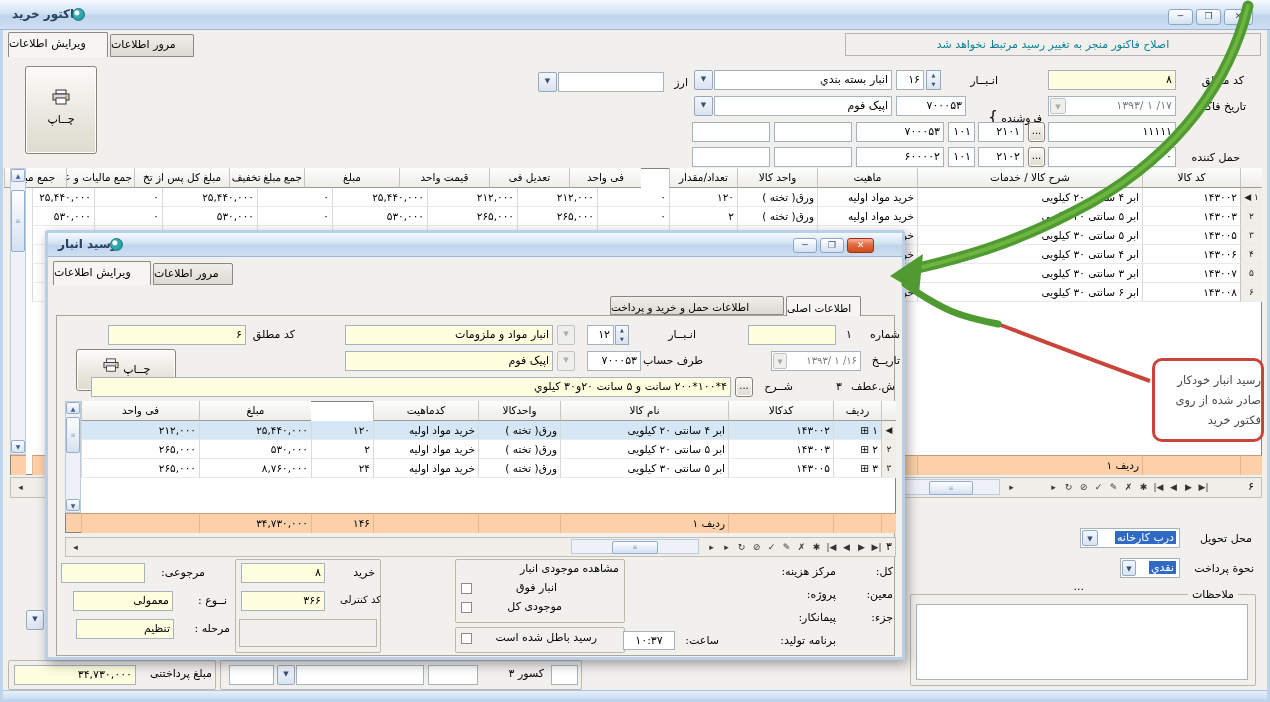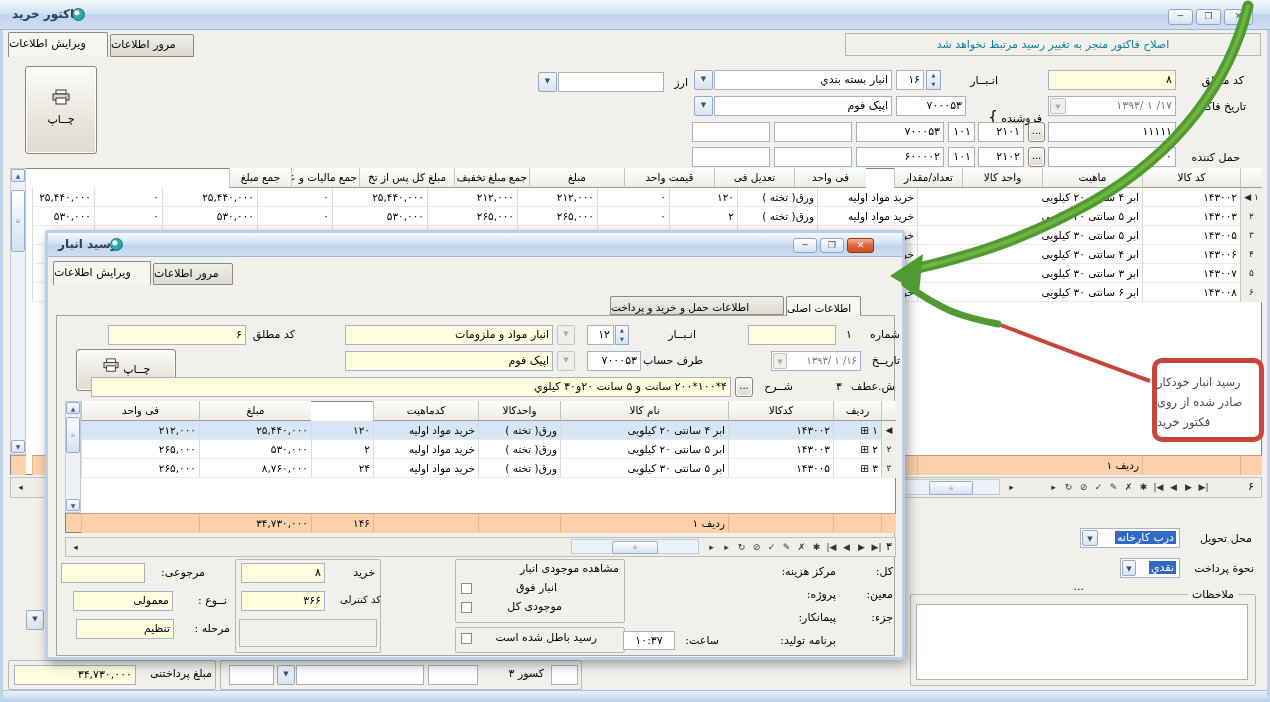--- a/index.html
+++ b/index.html
@@ -40,21 +40,21 @@
   .navbtn{display:inline-block;width:15px;text-align:center;font-size:9px;color:#333;line-height:18px;vertical-align:top}
   .navicons{white-space:nowrap;direction:ltr}
   .navcount{font-size:11px}
   .sbar{background:#eef2f8;border:1px solid #bccbde}
   .sthumb{background:linear-gradient(#fefefe,#d4e1f1);border:1px solid #92add0;border-radius:2px;font-size:6px;color:#7a98c0;text-align:center;line-height:10px}
   .sarr{background:linear-gradient(#fdfdfd,#d8e3f3);border:1px solid #92add0;border-radius:2px;font-size:6px;color:#41618e;text-align:center}
   .grpbox{border:1px solid #bcb9aa;border-radius:2px}
   .chkbox{width:11px;height:11px;background:#fff;border:1px solid #8a8a8a}
   .chklbl{font-size:11px;white-space:nowrap}
   .statusbar{background:linear-gradient(#e7f0fa,#cadef2);border-top:1px solid #a8c3e2}
-  .callout{border:5px solid #a16207;border-radius:10px;background:#fff;text-align:left;font-size:11.5px;color:#4a4a4a;line-height:20px;padding-top:9px}
+  .callout{border:3px solid #a16207;border-radius:10px;background:#fff;text-align:right;font-size:11.5px;color:#4a4a4a;line-height:20px;padding-top:9px}
   .cwin{border:3px solid #b9cfe9;box-shadow:3px 4px 12px rgba(50,50,60,.45);background:#f1f0ec;border-radius:3px 3px 0 0}
   .seltext{background:#316ac5;color:#fff;padding:0 2px}
   svg.overlay{position:absolute;left:0;top:0;pointer-events:none}
 </style>
 </head>
 <body>
 
 <div class="screen">
 
   <div class="abs titlebar" style="left:0;top:0;width:1270px;height:30px">
@@ -125,20 +125,21 @@
           <rect x="14.5" y="6.5" width="2" height="1.5" fill="#cfa200"></rect>
         </svg>
     </div>
     <div style="margin-top:4px">چــاپ</div>
   </div>
 
   <div class="abs gridborder" style="left:10px;top:168px;width:1252px;height:307px"></div>
   <div class="abs ghead" style="left:26px;top:168px;width:1236px;height:20px">
       <div class="hcell" style="width: 22px;"></div>
       <div class="hcell" style="width: 98px;">کد کالا</div>
+      <div class="hcell" style="width: 225px;">شرح کالا / خدمات</div>
       <div class="hcell" style="width: 100px;">ماهیت</div>
       <div class="hcell" style="width: 80px;">واحد کالا</div>
       <div class="hcell" style="width: 68px; margin-left: 28px;">تعداد/مقدار</div>
       <div class="hcell" style="width: 72px;">فی واحد</div>
       <div class="hcell" style="width: 80px;">تعدیل فی</div>
       <div class="hcell" style="width: 90px;">قیمت واحد</div>
       <div class="hcell" style="width: 95px;">مبلغ</div>
       <div class="hcell" style="width: 75px; font-family: Liberation Serif, serif;">جمع مبلغ تخفیف</div>
       <div class="hcell" style="width: 95px;">مبلغ کل پس از تخ</div>
       <div class="hcell" style="width: 68px;">جمع مالیات و عوار</div>
@@ -360,21 +361,21 @@
     <div class="abs btn3d dots" style="left:687px;top:144px;width:18px;height:20px">...</div>
     <div class="abs fld yfld" style="left:43px;top:144px;width:640px;height:20px">۴*۱۰۰*۲۰۰ سانت و ۵ سانت ۲۰و۳۰ کیلوي</div>
 
     <div class="abs gridborder" style="left:17px;top:168px;width:831px;height:132px"></div>
     <div class="abs ghead" style="left:33px;top:168px;width:815px;height:20px">
         <div class="hcell" style="width: 15px;"></div>
         <div class="hcell" style="width: 48px;">ردیف</div>
         <div class="hcell" style="width: 105px;">کدکالا</div>
         <div class="hcell" style="width: 168px;">نام کالا</div>
         <div class="hcell" style="width: 82px;">واحدکالا</div>
-        <div class="hcell" style="width: 105px; font-family: Liberation Serif, serif;">کدماهیت</div>
+        <div class="hcell" style="width: 105px;">کدماهیت</div>
         <div class="hcell" style="width: 62px; margin-top: 48px;">وارده</div>
         <div class="hcell" style="width: 112px;">مبلغ</div>
         <div class="hcell" style="width: 118px;">فی واحد</div>
       </div>
     <div class="abs grid" style="left:33px;top:188px;width:815px;height:57px">
         <div class="grow sel">
           <div class="gcell" style="width: 15px;">◀</div>
           <div class="gcell" style="width: 48px;">۱ ⊞</div>
           <div class="gcell" style="width: 105px;">۱۴۳۰۰۲</div>
           <div class="gcell" style="width: 168px;">ابر ۴ سانتی ۲۰ کیلویی</div>

